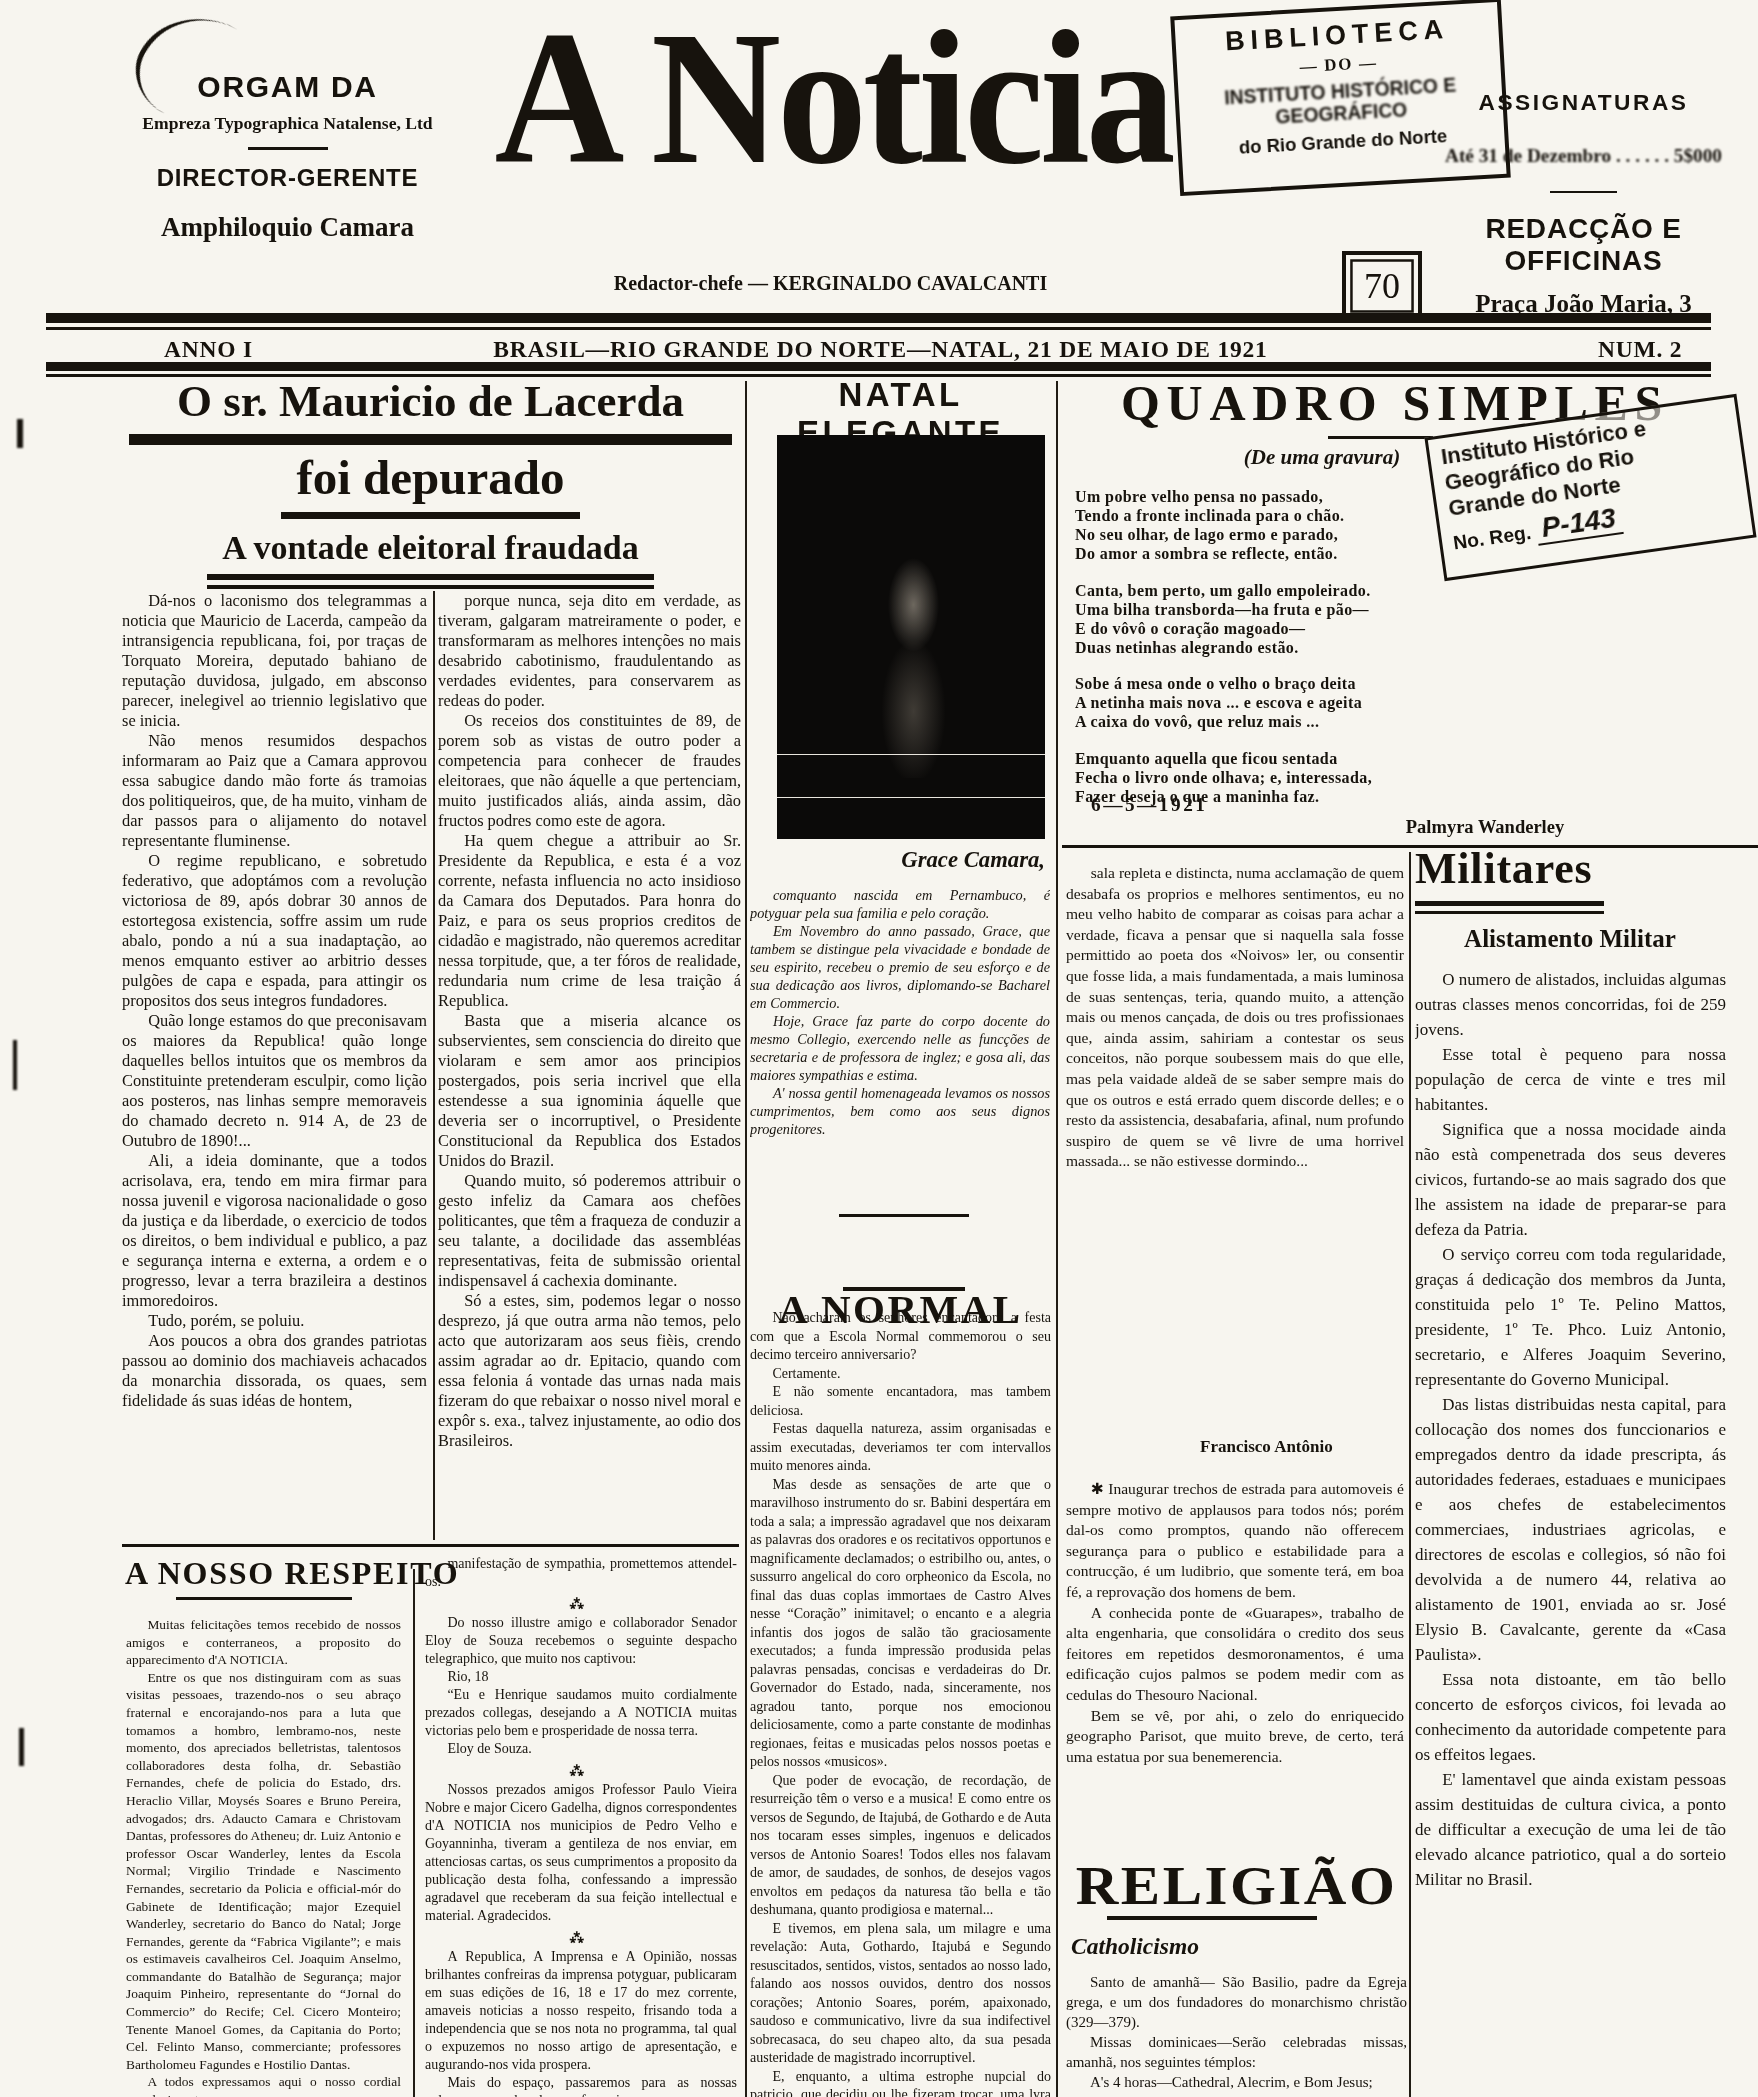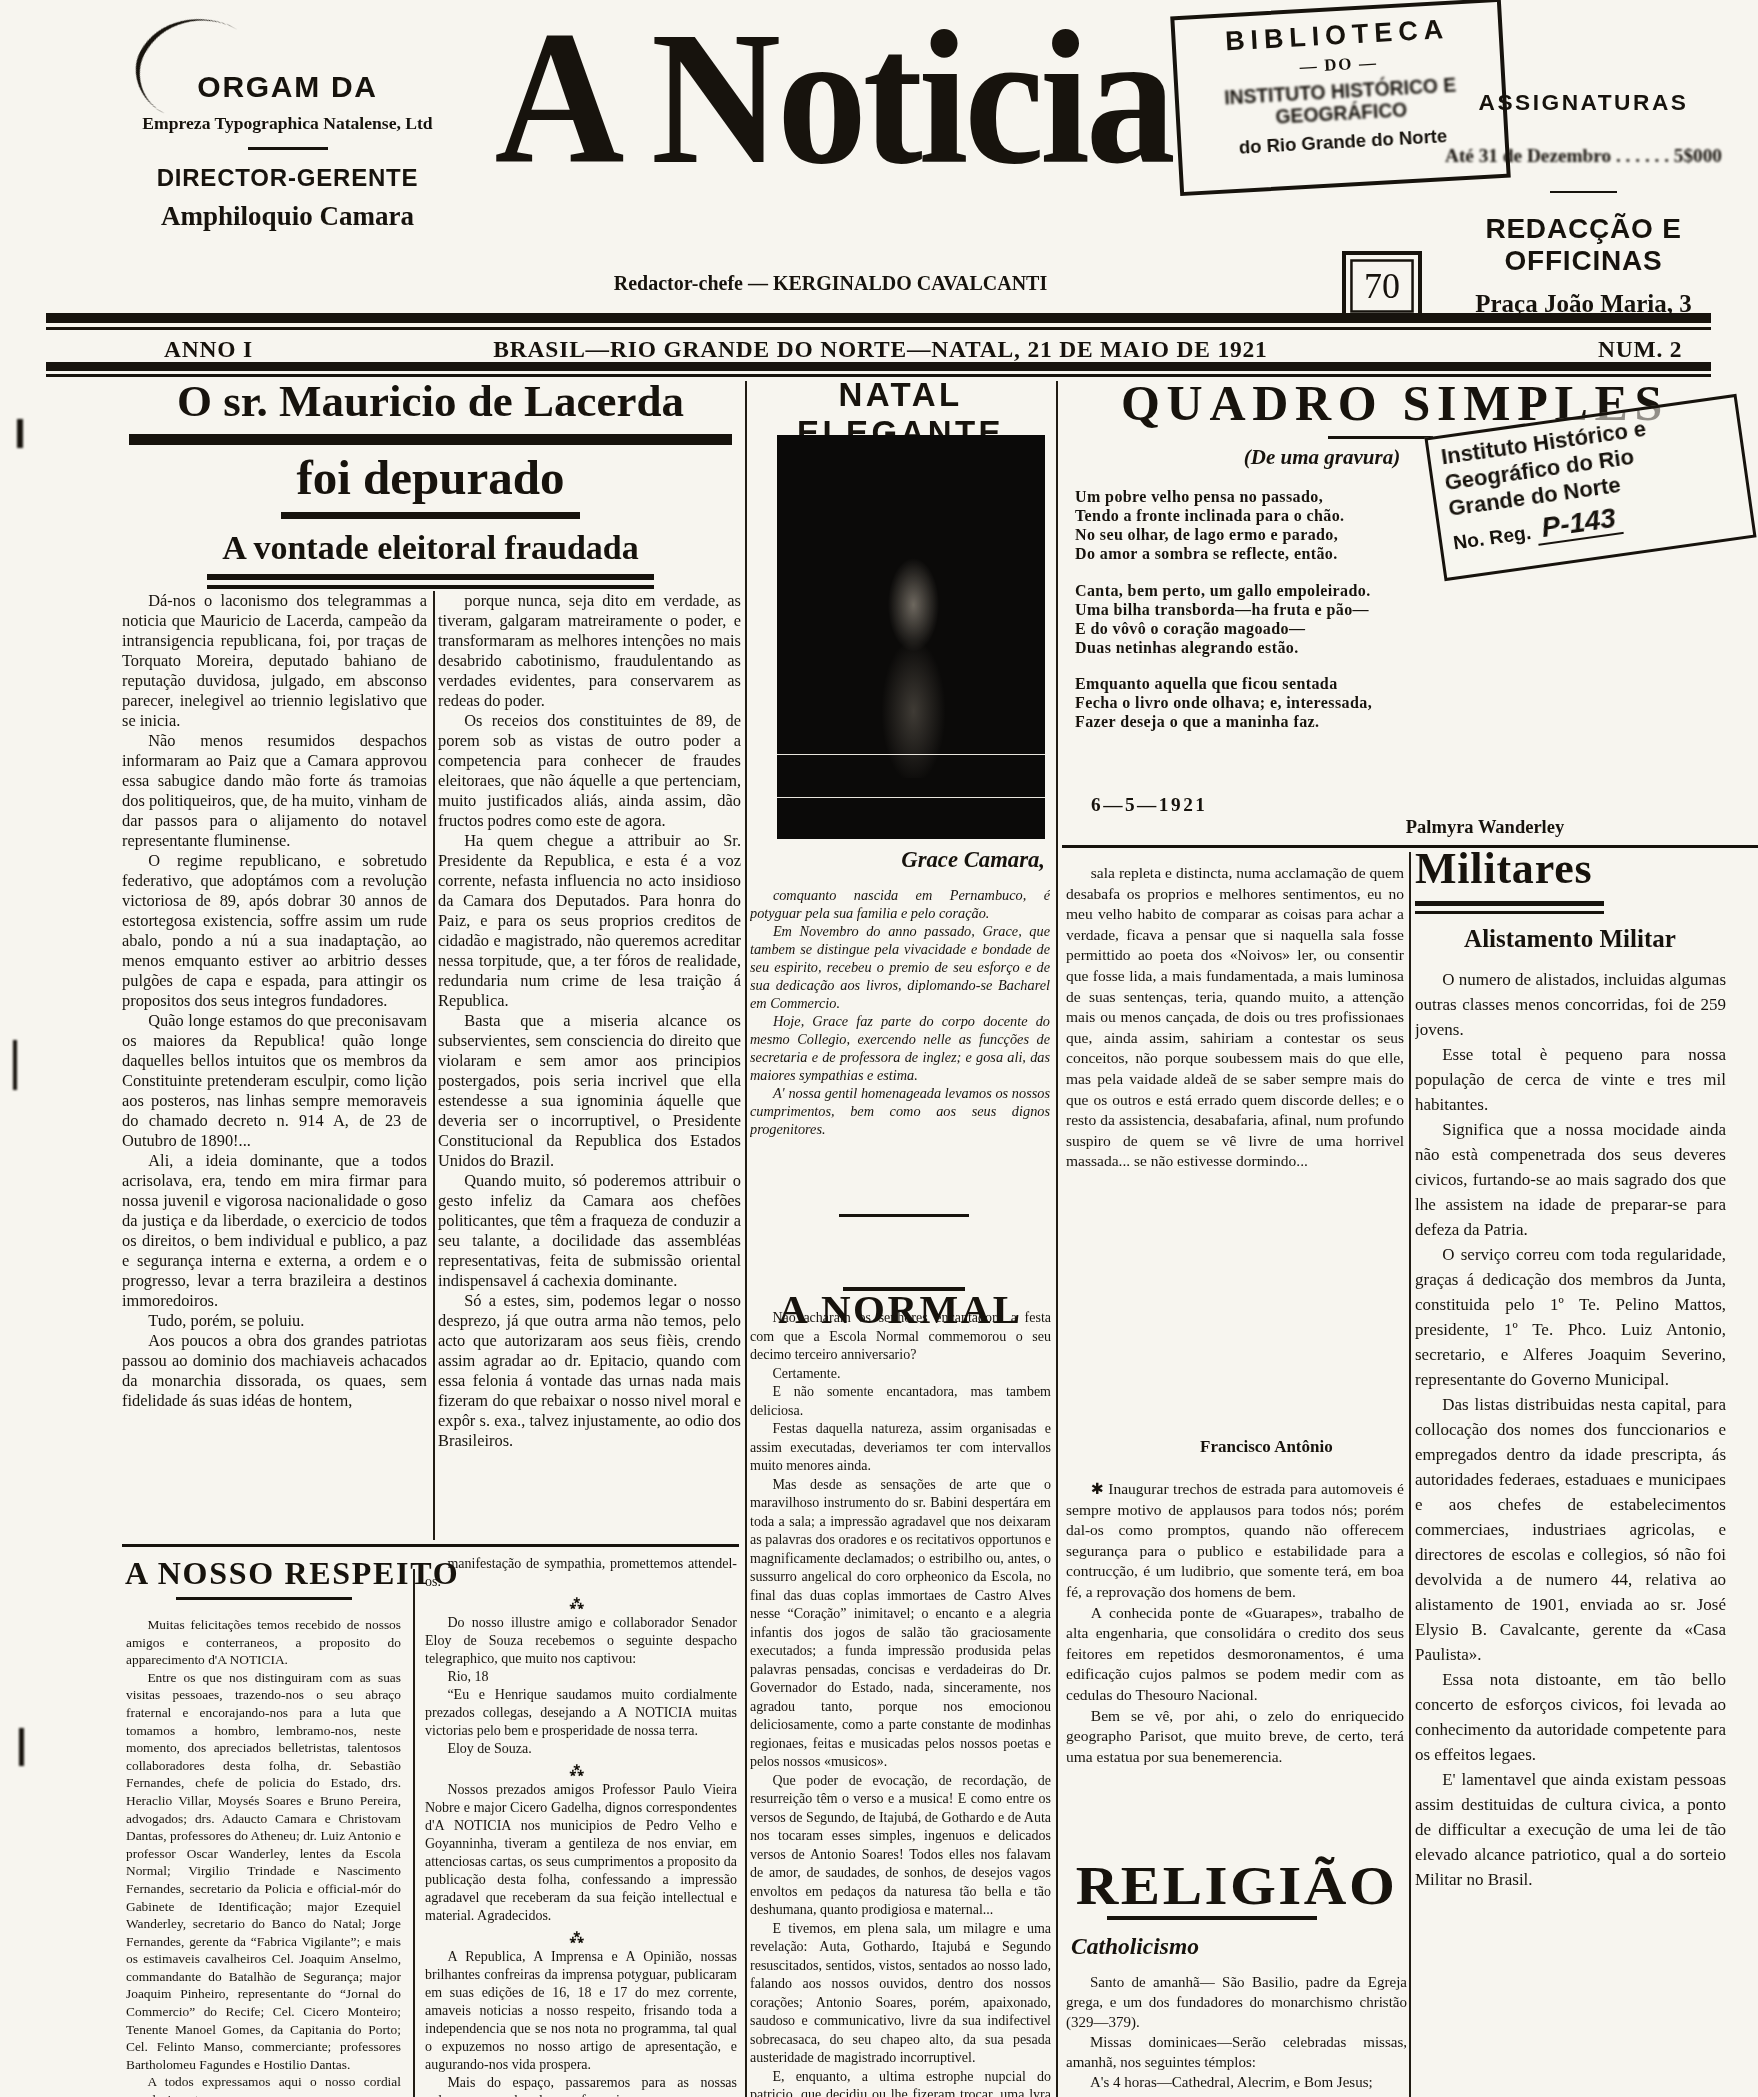--- a/index.html
+++ b/index.html
@@ -17,21 +17,21 @@
   .poem-line{text-indent:0;margin:0;white-space:nowrap}
   .colbody{overflow:hidden}
   .vrule{width:2.1px;background:#211c14}
   .hrule{background:#17130d}
   
   .orgam{left:122px;top:70px;width:331px;text-align:center}
   .orgam .l1{font-size:30px;font-weight:bold;letter-spacing:1.7px;font-family:"Liberation Sans",sans-serif}
   .orgam .l2{font-size:17.6px;font-weight:bold;margin-top:9.2px;filter:blur(0.7px)}
   .orgam .div{width:80px;height:3.4px;background:#17130d;margin:12.6px auto 0}
   .orgam .l3{font-size:24px;font-weight:bold;letter-spacing:0.8px;margin-top:14.3px;font-family:"Liberation Sans",sans-serif}
-  .orgam .l4{font-size:27px;font-weight:bold;margin-top:9px}
+  .orgam .l4{font-size:27px;font-weight:bold;margin-top:20px}
   .paper-title{left:386px;top:2.5px;width:894px;text-align:center;font-size:180px;line-height:1.05;
     font-weight:bold;letter-spacing:-4.2px;transform:scaleY(1.06);white-space:nowrap}
   .redactor{left:516px;top:272px;width:629px;text-align:center;font-size:20px;font-weight:bold}
   .assign{left:1418px;top:89px;width:331px;text-align:center}
   .assign .l1{font-size:22.7px;font-weight:bold;letter-spacing:2.5px;font-family:"Liberation Sans",sans-serif;filter:blur(0.3px)}
   .assign .l2{font-size:19.3px;font-weight:bold;margin-top:28.5px;filter:blur(0.8px)}
   .assign .div{width:67px;height:2.9px;background:#17130d;margin:24px auto 0}
   .assign .l3{font-size:28px;font-weight:bold;letter-spacing:0.8px;margin-top:20px;font-family:"Liberation Sans",sans-serif}
   .assign .l4{font-size:25px;font-weight:bold;margin-top:12.6px;filter:blur(0.3px)}
   .lib-stamp{left:1175px;top:6.7px;width:331px;height:180px;border:4.6px solid #17130d;
@@ -230,20 +230,25 @@
         <p class="poem-line">No seu olhar, de lago ermo e parado,</p>
         <p class="poem-line">Do amor a sombra se reflecte, então.</p>
       </div>
     <div class="stanza">
         <p class="poem-line">Canta, bem perto, um gallo empoleirado.</p>
         <p class="poem-line">Uma bilha transborda—ha fruta e pão—</p>
         <p class="poem-line">E do vôvô o coração magoado—</p>
         <p class="poem-line">Duas netinhas alegrando estão.</p>
       </div>
     <div class="stanza">
+        <p class="poem-line">Sobe á mesa onde o velho o braço deita</p>
+        <p class="poem-line">A netinha mais nova ... e escova e ageita</p>
+        <p class="poem-line">A caixa do vovô, que reluz mais ...</p>
+      </div>
+    <div class="stanza">
         <p class="poem-line">Emquanto aquella que ficou sentada</p>
         <p class="poem-line">Fecha o livro onde olhava; e, interessada,</p>
         <p class="poem-line">Fazer deseja o que a maninha faz.</p>
       </div>
   </div>
   <div class="abs poem-date">6—5—1921</div>
   <div class="abs poem-sig">Palmyra Wanderley</div>
   <div class="abs hrule rule-poem"></div>
 
   <div class="abs colbody chronicle">

